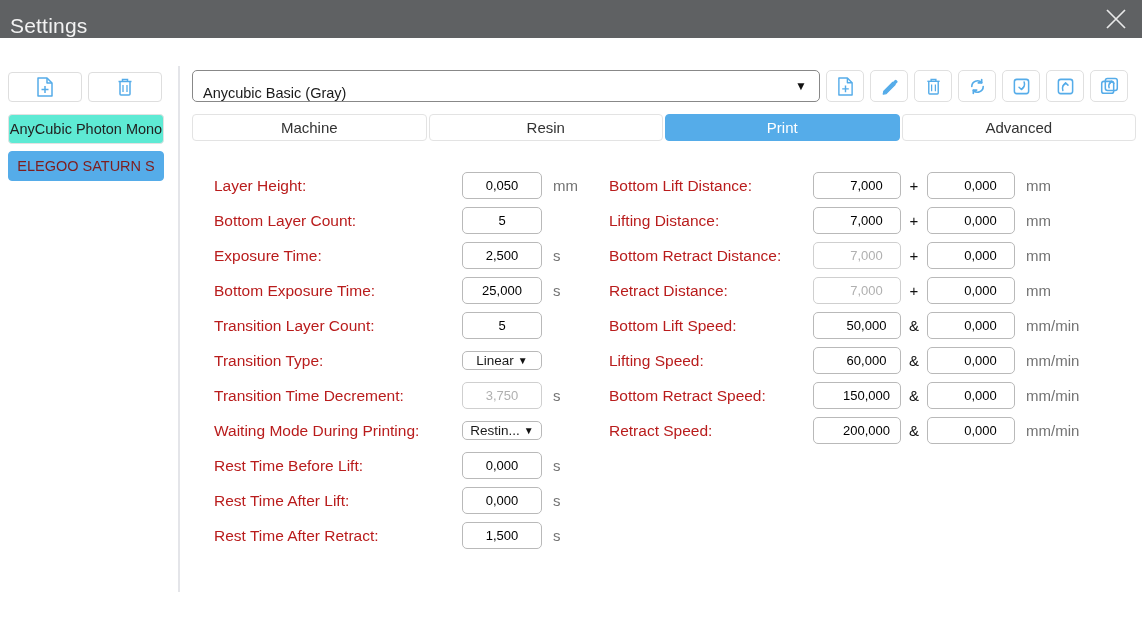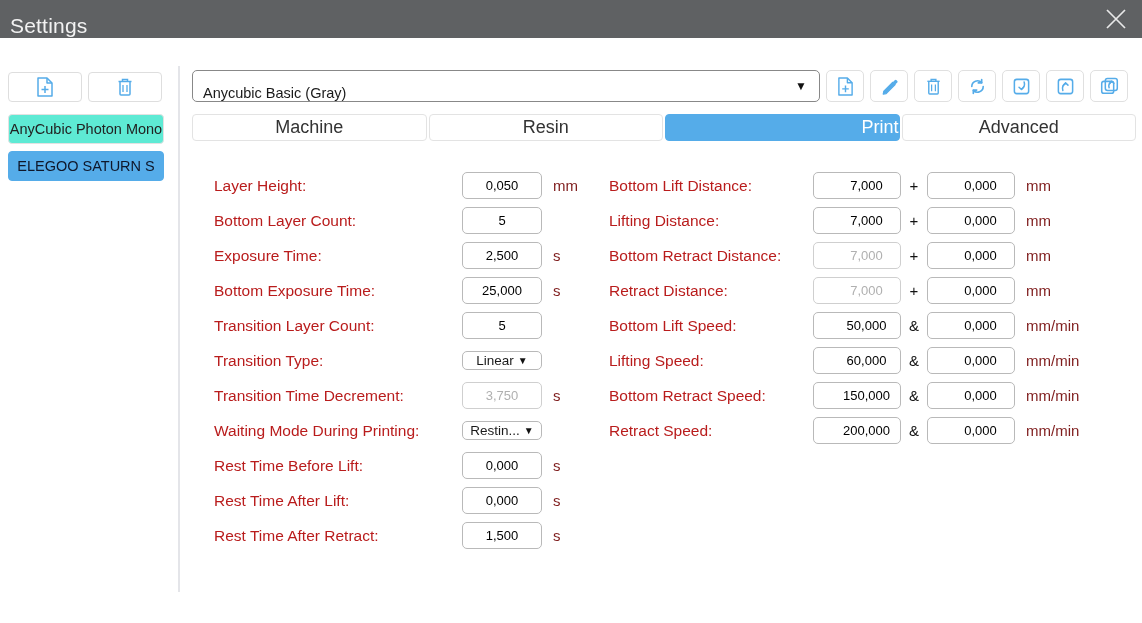--- a/index.html
+++ b/index.html
@@ -68,21 +68,21 @@
   }
   .printer-item.unselected {
     background: #5eead4;
     border: 1px solid #e2e2e2;
     color: #222222;
     justify-content: center;
   }
   .printer-item.selected {
     background: #55ace9;
     border: 1px solid #55ace9;
-    color: #0f172a;
+    color: #7f1d1d;
   }
 
   #vdivider {
     position: absolute; left: 178px; top: 66px;
     width: 2px; height: 526px;
     background: #e4e5e9;
   }
 
   
   #right-panel {
@@ -127,28 +127,27 @@
     width: 944px; height: 27px;
     display: flex; gap: 2px;
   }
   .tab {
     flex: 1;
     border: 1px solid #e3e3e3;
     border-radius: 4px;
     background: #ffffff;
     color: #333333;
     display: flex; align-items: center; justify-content: center;
-    font-size: 18px;
+    font-size: 15px;
     cursor: pointer;
   }
   .tab.active {
     background: #55ace9;
     border-color: #55ace9;
     color: #ffffff;
-    justify-content: flex-end;
   }
 
   
   #form-area {
     position: absolute; left: 0; top: 130px;
     width: 956px; height: 440px;
   }
   .col { position: absolute; top: 0; }
   #col-left  { left: 28px;  width: 370px; }
   #col-right { left: 423px; width: 500px; }
@@ -186,21 +185,21 @@
     display: flex; align-items: center; justify-content: center;
     gap: 4px;
     font-size: 13.5px;
     color: #1a1a1a;
     cursor: pointer;
   }
   .fsel .caret { font-size: 10px; color: #111; }
 
   .funit {
     font-size: 15px;
-    color: #7f1d1d;
+    color: #737373;
     margin-left: 11px;
     white-space: nowrap;
   }
   .fop {
     font-size: 15px;
     color: #111111;
     width: 26px;
     text-align: center;
   }
 </style>

